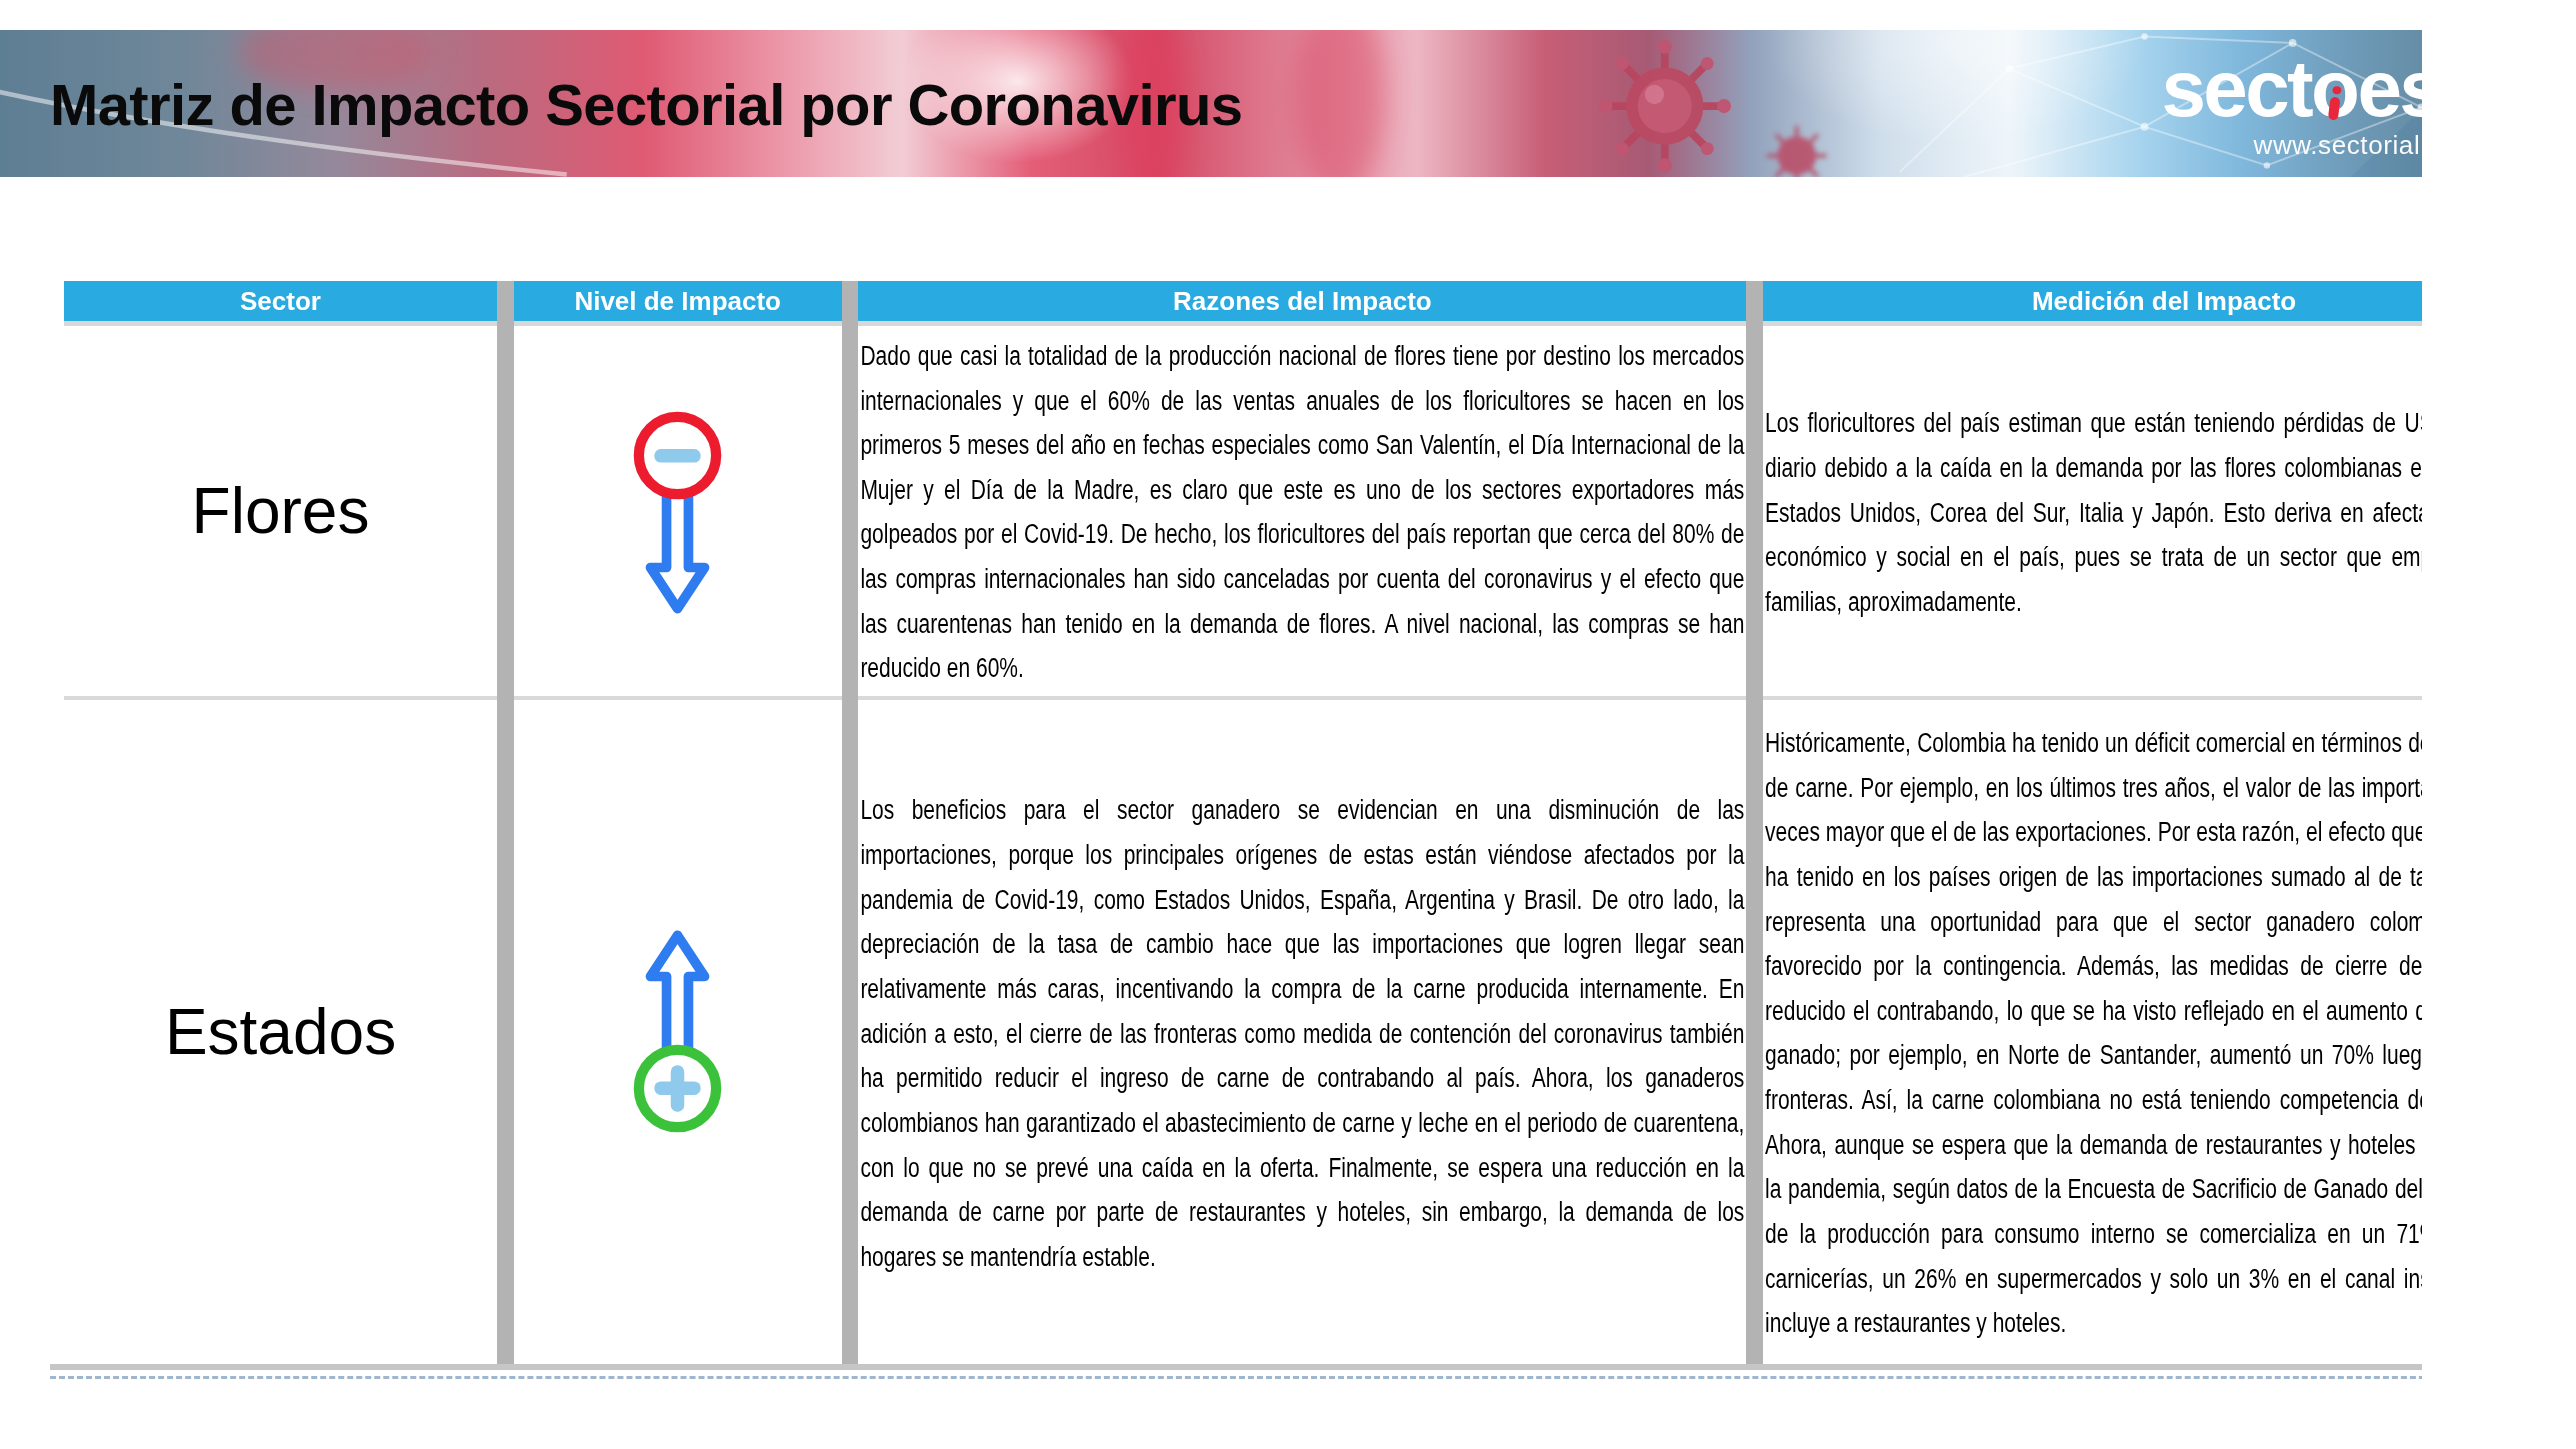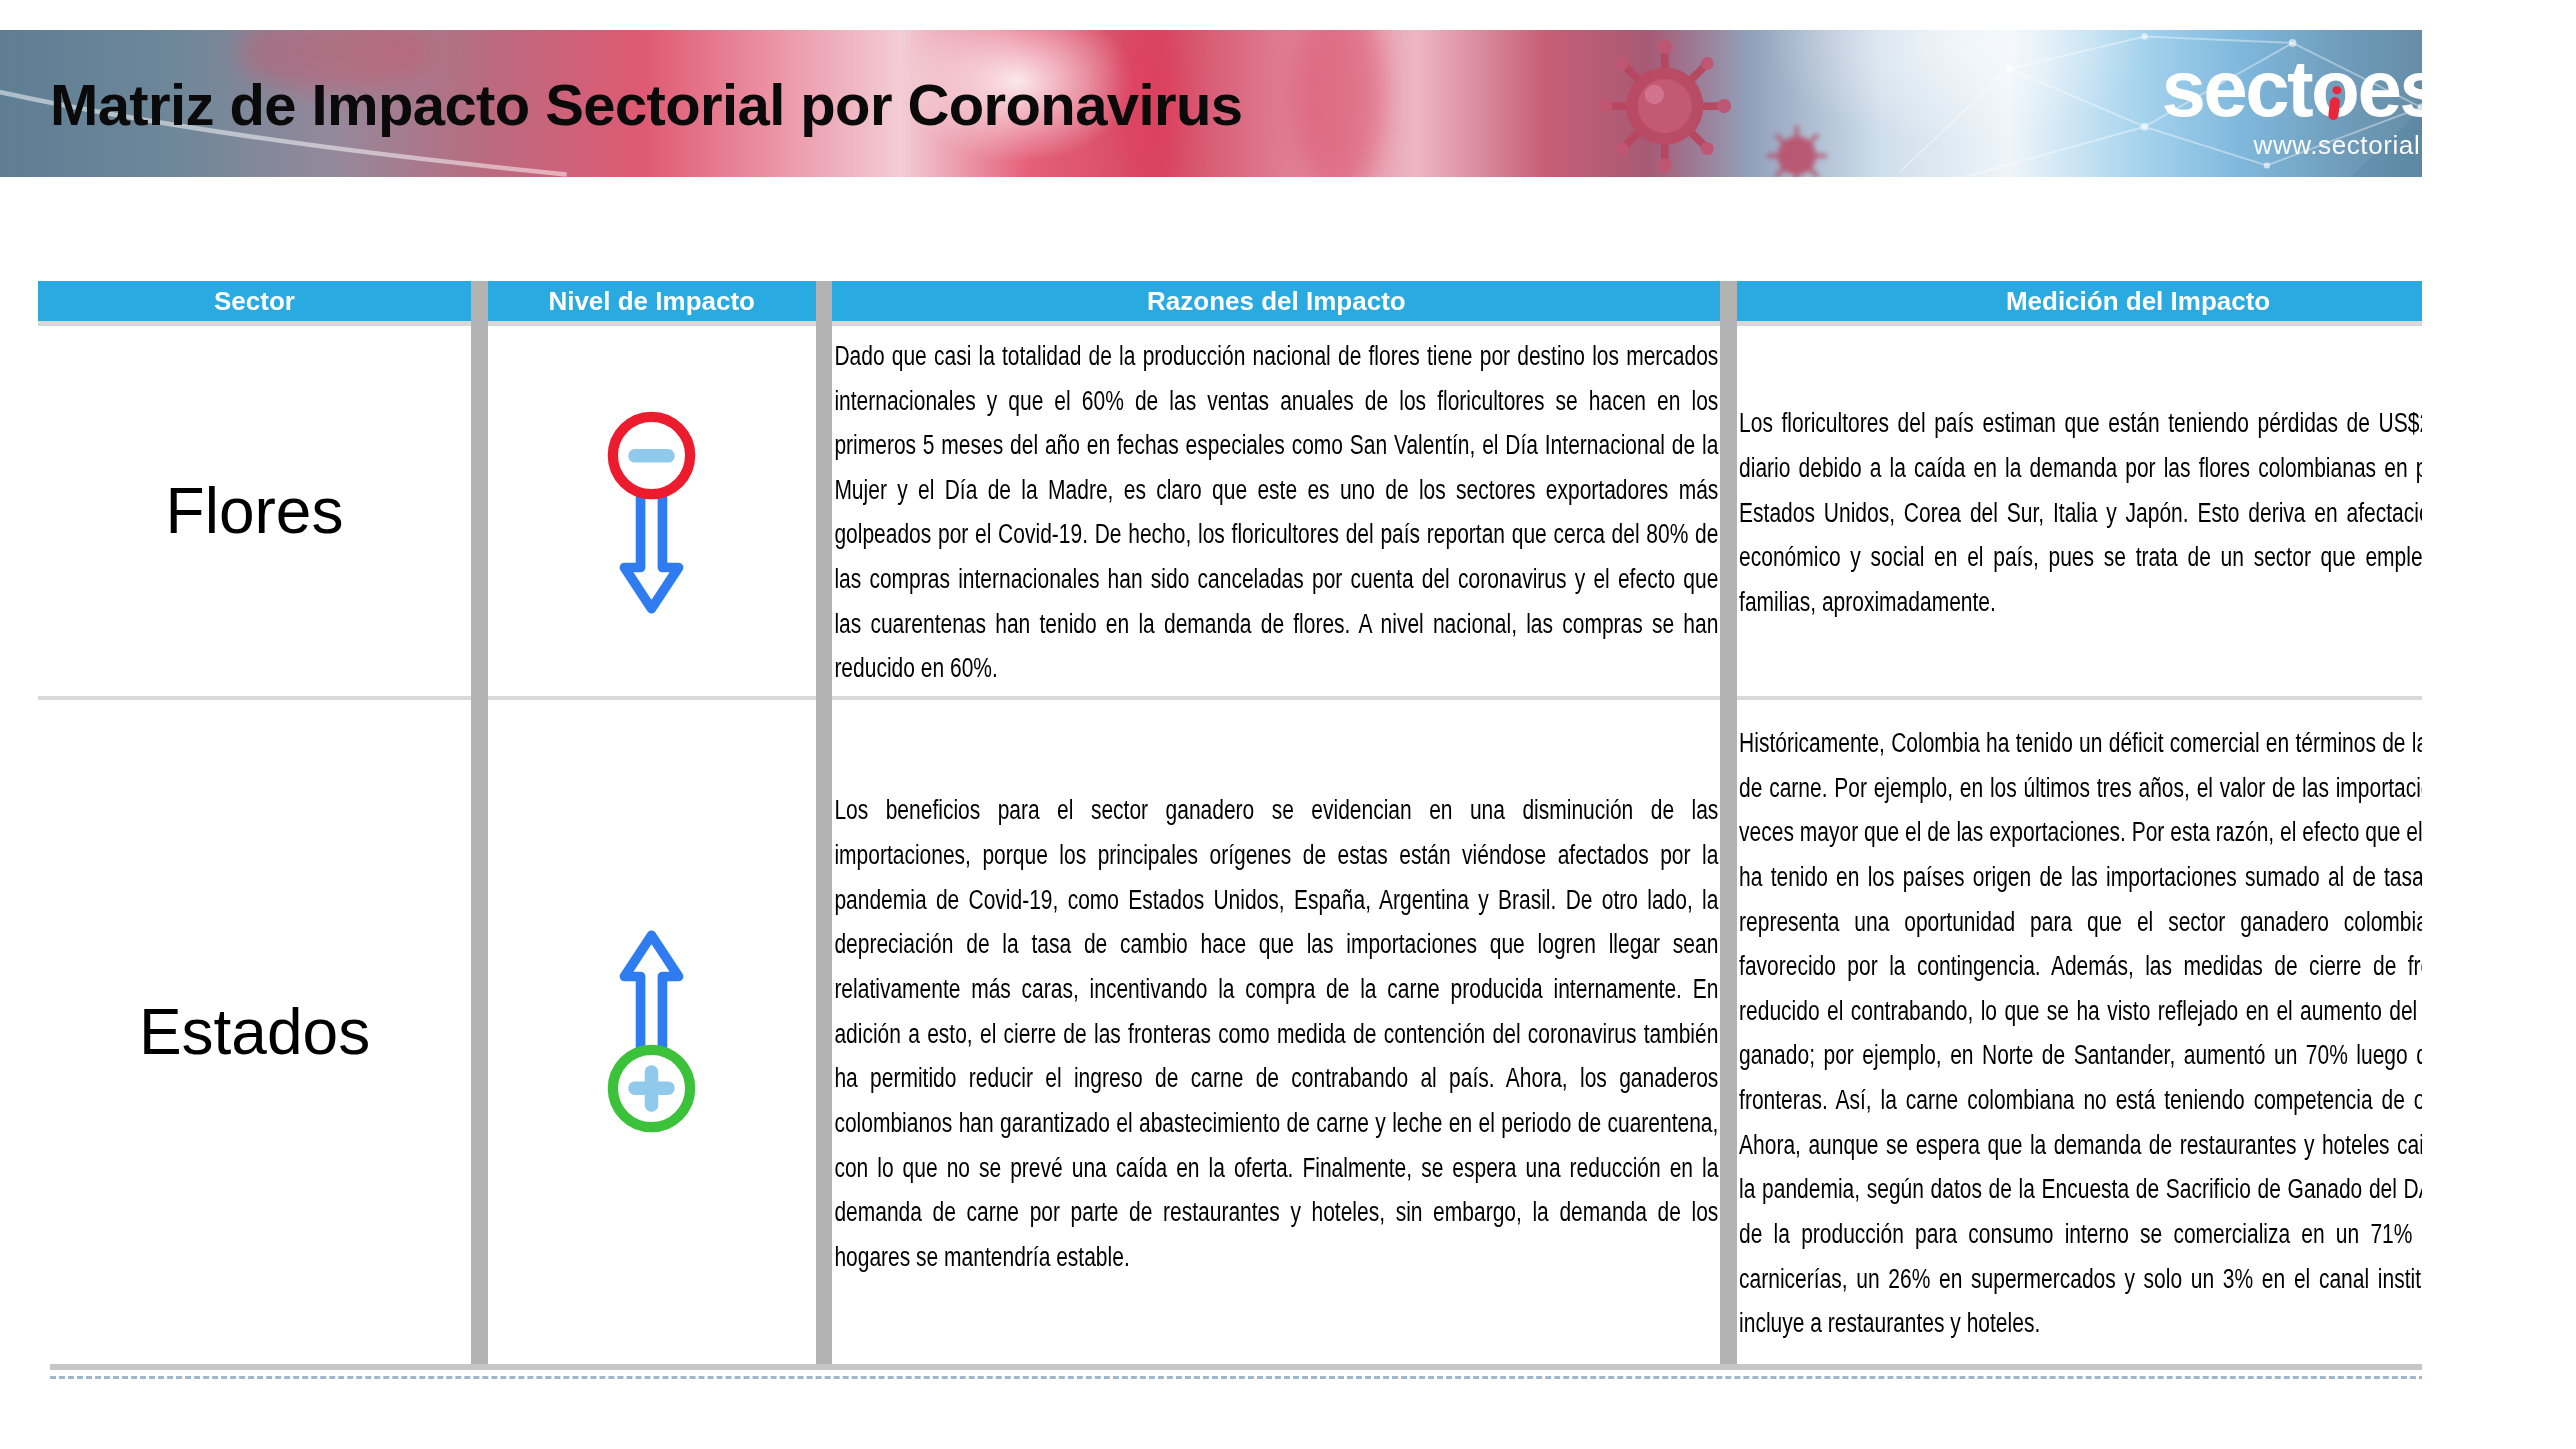--- a/index.html
+++ b/index.html
@@ -36,21 +36,21 @@
     width:9.7px;height:23px;background:#e8273c;border-radius:5.2px;display:block;
   }
   .logo-accent::before{
     content:'';position:absolute;top:-11px;left:0.6px;width:9px;height:8.4px;
     border-radius:50%;background:#e8273c;
   }
   .logo-url{font-size:26px;font-weight:normal;letter-spacing:0.6px;margin-top:3.9px;opacity:.97;}
 
   
   .matrix{
-    position:absolute;left:38px;top:281px;
+    position:absolute;left:64px;top:281px;
     display:grid;
     grid-template-columns:433px 16.7px 328px 16.7px 888px 16.7px 802px;
     grid-template-rows:40px 5.2px 370px 3.9px 664px;
   }
   .vsep{grid-row:1/6;background:#b3b3b3;}
   .vsep.s1{grid-column:2;} .vsep.s2{grid-column:4;} .vsep.s3{grid-column:6;}
   .th{
     grid-row:1;background:#29abe2;color:#fff;font-weight:bold;font-size:26px;
     display:flex;align-items:center;justify-content:center;white-space:nowrap;
   }

